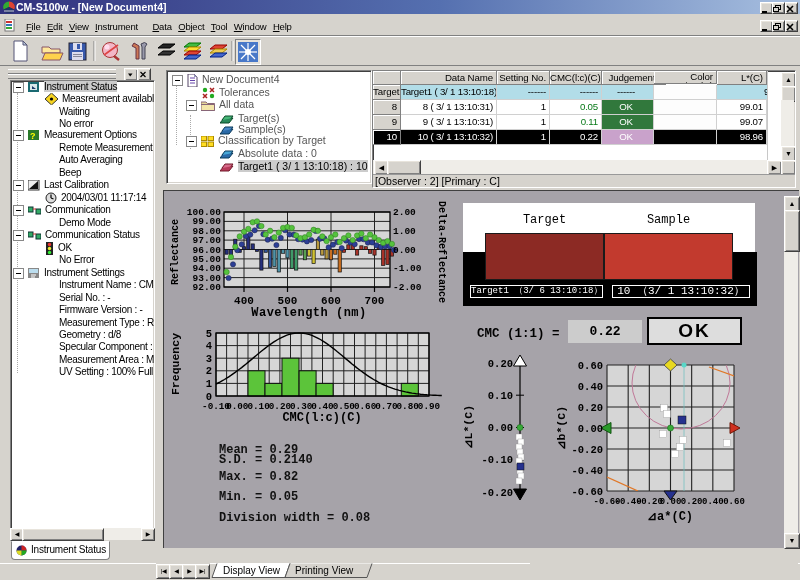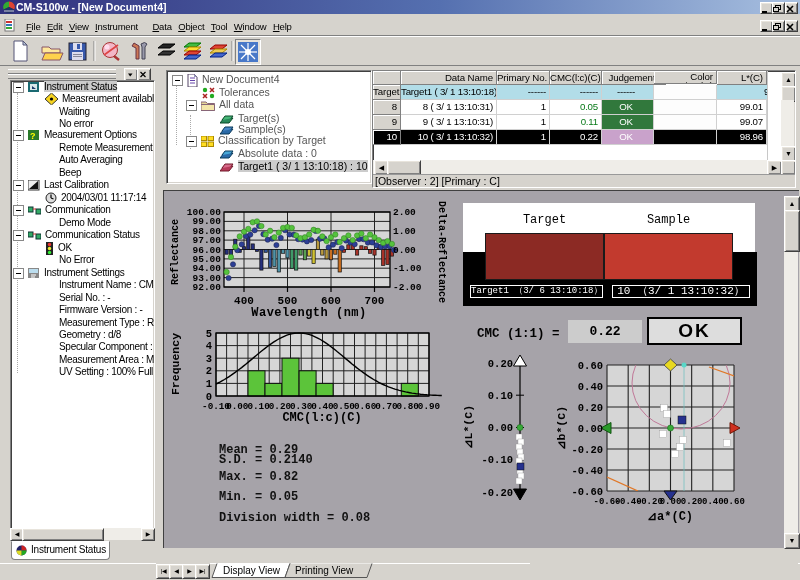--- a/index.html
+++ b/index.html
@@ -276,21 +276,21 @@
           <path d="M2 5 l3 -4 h8 l-2 2.5" fill="#d86a8a" stroke="#701a2a"></path>
         </svg><span style="background:#ccc;color:#000;">Target1 ( 3/ 1 13:10:18) : 10</span></div>
 </div>
 </div>
 
 <div id="tablewrap" class="abs sunk" style="left:372px;top:70px;width:422px;height:116px;background:#fff;overflow:hidden;font-size:10.5px;">
 <div style="position:relative;width:422px;height:116px;">
 
 <div class="hc" style="left:0;top:0;width:28px;"></div>
 <div class="hc" style="left:28px;top:0;width:96px;">Data Name</div>
-<div class="hc" style="left:124px;top:0;width:53px;">Primary No.</div>
+<div class="hc" style="left:124px;top:0;width:53px;">Setting No.</div>
 <div class="hc" style="left:177px;top:0;width:52px;">CMC(l:c)(C)</div>
 <div class="hc" style="left:229px;top:0;width:64px;text-align:center;">Judgement</div>
 <div class="hc" style="left:281px;top:0;width:63px;line-height:9px;padding-top:1px;height:13px;">Color<br>Preview(C)</div>
 <div class="hc" style="left:344px;top:0;width:50px;">L*(C)</div>
 
 <div class="hc" style="left:0;top:14px;width:28px;height:15px;">Target</div>
 <div class="hc" style="left:0;top:29px;width:28px;height:15px;">8</div>
 <div class="hc" style="left:0;top:44px;width:28px;height:15px;">9</div>
 <div class="hc" style="left:0;top:59px;width:28px;height:15px;background:#000;color:#fff;">10</div>
 

